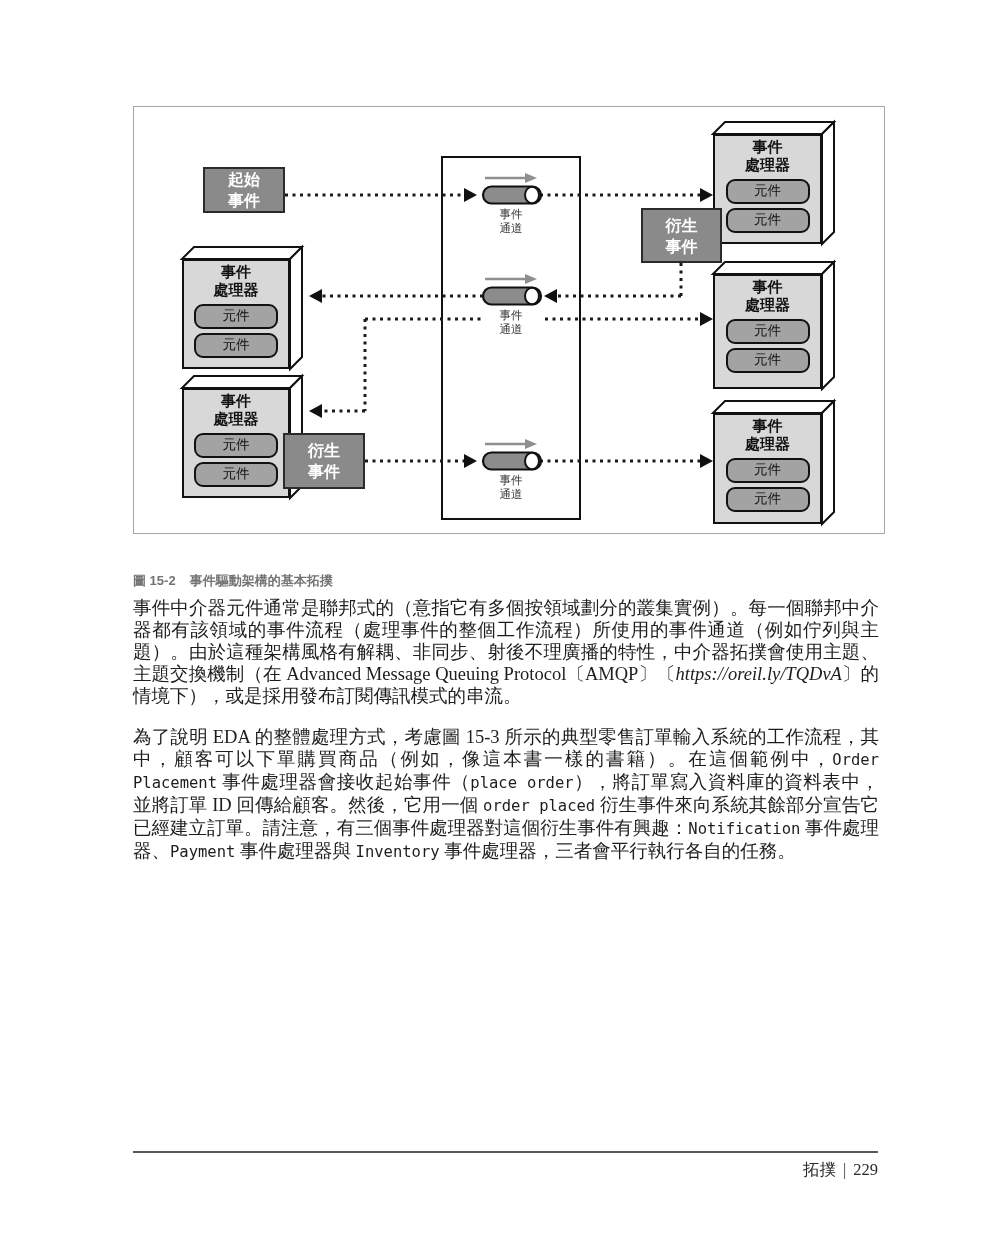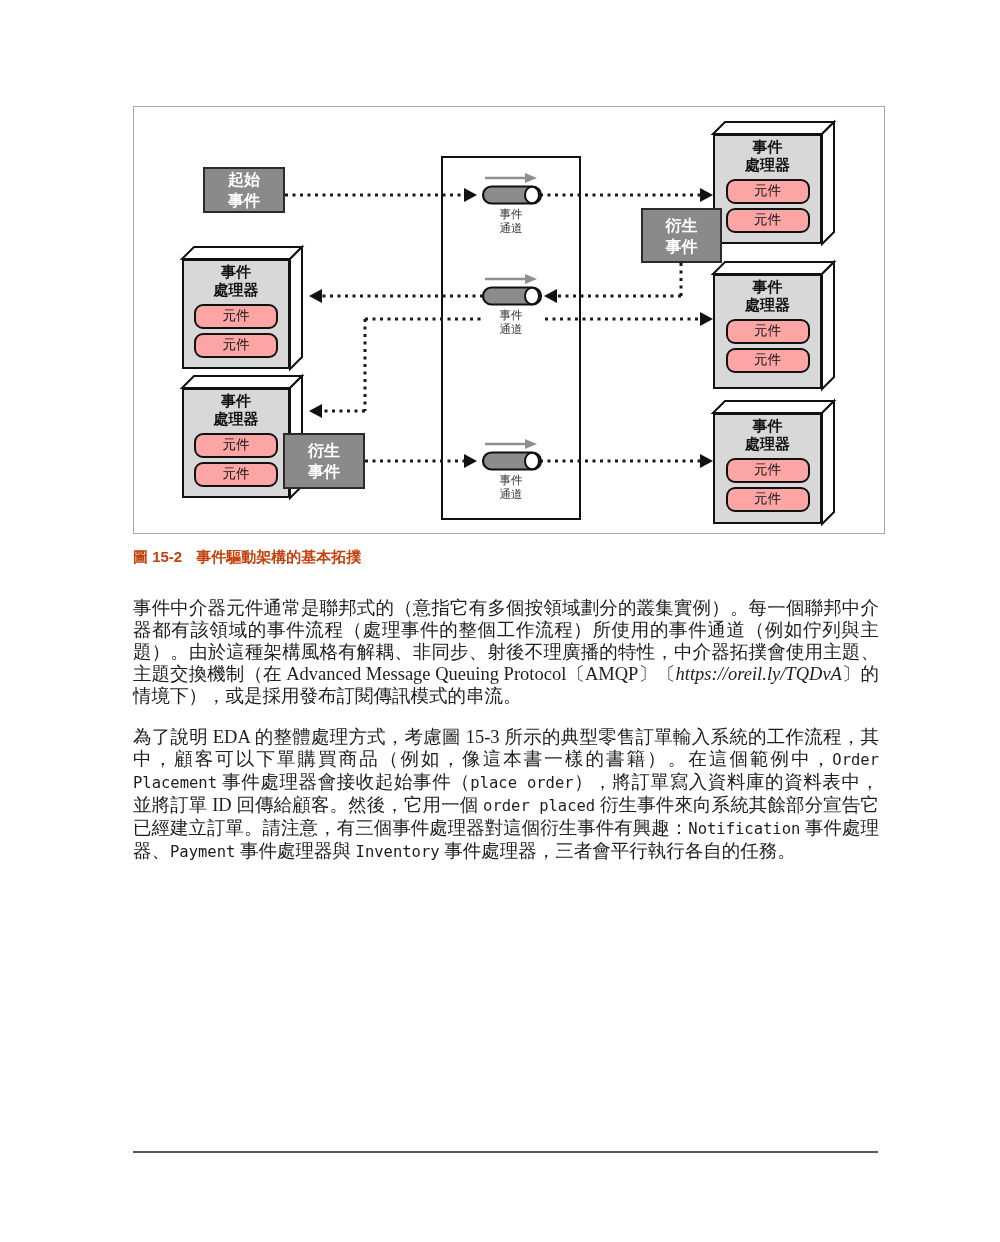--- a/index.html
+++ b/index.html
@@ -7,36 +7,36 @@
         font-family:"Liberation Serif",serif;color:#1a1a1a;}
 
   
   .figure{position:absolute;left:133px;top:106px;width:752px;height:428px;
           border:1px solid #a6a6a6;background:#fff;box-sizing:border-box;}
   .figure svg{position:absolute;left:0;top:0;}
 
   .proc{position:absolute;box-sizing:border-box;background:#d8d8d8;border:2px solid #111;
         font-family:"Liberation Sans",sans-serif;}
   .proc .pt{margin-top:2px;text-align:center;font-weight:bold;font-size:15px;line-height:18px;color:#111;}
-  .proc .comp{width:84px;height:25px;margin:4px auto 0;background:#fca5a5;border:2px solid #111;
+  .proc .comp{width:84px;height:25px;margin:4px auto 0;background:#a3a3a3;border:2px solid #111;
               border-radius:9px;box-sizing:border-box;text-align:center;
               font-size:13.5px;line-height:20px;color:#111;}
   .proc .comp.first{margin-top:5px;}
 
   .ebox{position:absolute;box-sizing:border-box;background:#8a8a8a;border:2px solid #2b2b2b;
         color:#fff;font-family:"Liberation Sans",sans-serif;font-weight:bold;
         font-size:16px;line-height:21px;text-align:center;
         display:flex;flex-direction:column;justify-content:center;}
 
   .chl{position:absolute;left:347px;width:60px;background:#fff;text-align:center;
        font-family:"Liberation Sans",sans-serif;font-size:11.5px;line-height:14px;color:#333;}
 
   
-  .caption{position:absolute;left:133px;top:548px;font-family:"Liberation Sans",sans-serif;
-           font-weight:bold;font-size:15px;color:#c2410c;}
+  .caption{position:absolute;left:133px;top:572px;font-family:"Liberation Sans",sans-serif;
+           font-weight:bold;font-size:13px;color:#737373;}
   .caption .cap-title{margin-left:14px;}
 
   
   .bodytext{position:absolute;left:133px;top:597px;width:746px;}
   .bodytext p{margin:0 0 19px 0;font-size:18.5px;line-height:22px;text-align:justify;color:#1d1d1d;}
   .mono{font-family:"DejaVu Sans Mono",monospace;font-size:15.5px;}
   .ital{font-style:italic;}
 
   
   .footrule{position:absolute;left:133px;top:1151px;width:745px;height:2px;background:#5a5a5a;}
@@ -190,14 +190,17 @@
     <span>圖 15-2</span><span class="cap-title">事件驅動架構的基本拓撲</span>
   </div>
 
   <div class="bodytext">
     <p><span>事件中介器元件通常是聯邦式的（意指它有多個按領域劃分的叢集實例）。每一個聯邦中介器都有該領域的事件流程（處理事件的整個工作流程）所使用的事件通道（例如佇列與主題）。由於這種架構風格有解耦、非同步、射後不理廣播的特性，中介器拓撲會使用主題、主題交換機制（在 </span><span>Advanced Message Queuing Protocol</span><span>〔AMQP〕〔</span><span class="ital">https://oreil.ly/TQDvA</span><span>〕的情境下），或是採用發布訂閱傳訊模式的串流。</span></p>
 
     <p><span>為了說明 EDA 的整體處理方式，考慮圖 15-3 所示的典型零售訂單輸入系統的工作流程，其中，顧客可以下單購買商品（例如，像這本書一樣的書籍）。在這個範例中，</span><span class="mono">Order Placement</span><span> 事件處理器會接收起始事件（</span><span class="mono">place order</span><span>），將訂單寫入資料庫的資料表中，並將訂單 ID 回傳給顧客。然後，它用一個 </span><span class="mono">order placed</span><span> 衍生事件來向系統其餘部分宣告它已經建立訂單。請注意，有三個事件處理器對這個衍生事件有興趣：</span><span class="mono">Notification</span><span> 事件處理器、</span><span class="mono">Payment</span><span> 事件處理器與 </span><span class="mono">Inventory</span><span> 事件處理器，三者會平行執行各自的任務。</span></p>
   </div>
 
   <div class="footrule"></div>
+  <div class="footer">
+    <span>拓撲</span><span class="sep">|</span><span>229</span>
+  </div>
 
 </div>
 
 </body></html>

